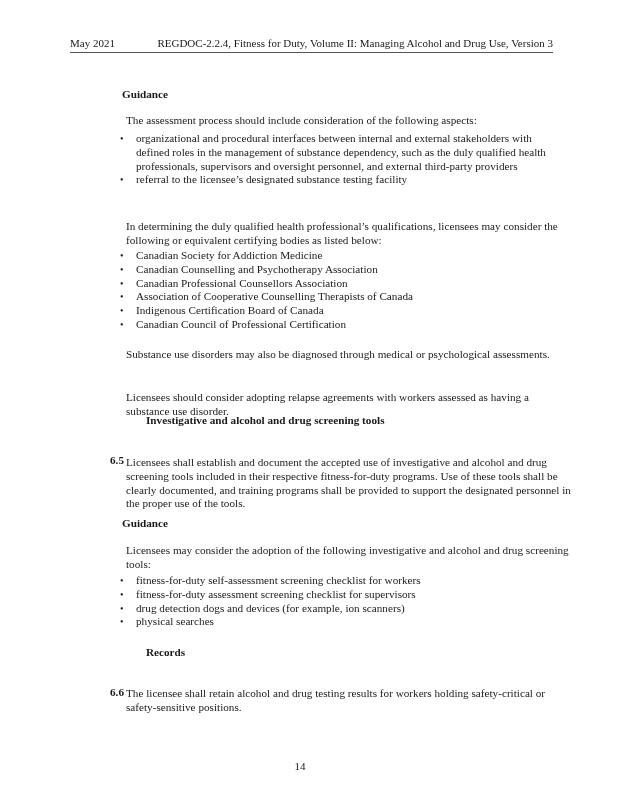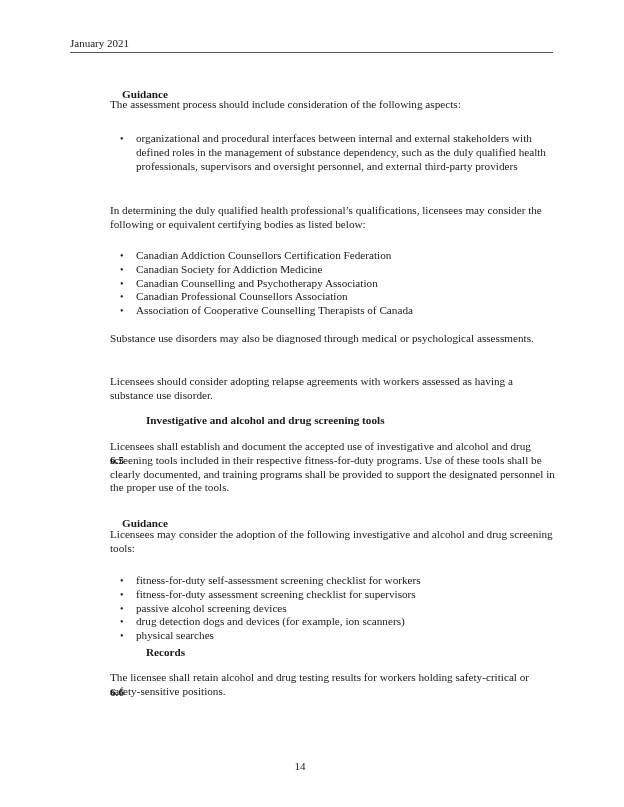--- a/index.html
+++ b/index.html
@@ -9,75 +9,77 @@
     font-size: 11.2px; line-height: 13.8px;
   }
   .header {
     position: absolute; left: 70px; top: 37px; width: 483px;
     display: flex; justify-content: space-between;
     font-size: 11px; line-height: 13px;
     border-bottom: 1px solid #555; padding-bottom: 2px;
   }
   .content { position: absolute; left: 110px; top: 68px; width: 445px; }
   .guidance { font-weight: bold; margin: 12px; position: absolute; }
-  p { margin: 0; }
+  p { margin: 16px; }
   .abs { position: absolute; left: 0; width: 445px; }
   ul { list-style: none; margin: 8px; padding: 0; }
   ul li { position: relative; padding-left: 18px; }
   ul li::before {
     content: "\2022"; position: absolute; left: 2px; top: 0; font-size: 10px;
   }
   .sec-head { font-weight: bold; display: flex; }
   .sec-num { width: 36px; margin-top: 40px; }
   .footer {
     position: absolute; left: 0; width: 600px; top: 760px;
     text-align: center; font-size: 11px;
   }
 </style>
 </head>
 <body>
 
 <div class="header">
-  <span>January 2021</span>
+  <span>May 2021</span>
+  <span>REGDOC-2.2.4, Fitness for Duty, Volume II: Managing Alcohol and Drug Use, Version 3</span>
 </div>
 
 <div class="content">
   <p class="abs guidance" style="top:8px">Guidance</p>
   <p class="abs" style="top:30px">The assessment process should include consideration of the following aspects:</p>
 
   <ul class="abs" style="top:56px">
     <li>organizational and procedural interfaces between internal and external stakeholders with defined roles in the management of substance dependency, such as the duly qualified health professionals, supervisors and oversight personnel, and external third-party providers</li>
+    <li>referral to the licensee’s designated substance testing facility</li>
   </ul>
 
   <p class="abs" style="top:136px">In determining the duly qualified health professional’s qualifications, licensees may consider the following or equivalent certifying bodies as listed below:</p>
 
   <ul class="abs" style="top:173px">
-    <li>Canadian Addiction Counsellors Certification Federation</li>
     <li>Canadian Society for Addiction Medicine</li>
     <li>Canadian Counselling and Psychotherapy Association</li>
     <li>Canadian Professional Counsellors Association</li>
     <li>Association of Cooperative Counselling Therapists of Canada</li>
+    <li>Indigenous Certification Board of Canada</li>
+    <li>Canadian Council of Professional Certification</li>
   </ul>
 
   <p class="abs" style="top:264px">Substance use disorders may also be diagnosed through medical or psychological assessments.</p>
   <p class="abs" style="top:307px">Licensees should consider adopting relapse agreements with workers assessed as having a substance use disorder.</p>
 
   <div class="abs sec-head" style="top:346px">
     <span class="sec-num">6.5</span>
     <span>Investigative and alcohol and drug screening tools</span>
   </div>
   <p class="abs" style="top:372px">Licensees shall establish and document the accepted use of investigative and alcohol and drug screening tools included in their respective fitness-for-duty programs. Use of these tools shall be clearly documented, and training programs shall be provided to support the designated personnel in the proper use of the tools.</p>
 
   <p class="abs guidance" style="top:437px">Guidance</p>
   <p class="abs" style="top:460px">Licensees may consider the adoption of the following investigative and alcohol and drug screening tools:</p>
 
   <ul class="abs" style="top:498px">
     <li>fitness-for-duty self-assessment screening checklist for workers</li>
     <li>fitness-for-duty assessment screening checklist for supervisors</li>
-    <li>passive alcohol screening devices</li>
     <li>drug detection dogs and devices (for example, ion scanners)</li>
     <li>physical searches</li>
   </ul>
 
   <div class="abs sec-head" style="top:578px">
     <span class="sec-num">6.6</span>
     <span>Records</span>
   </div>
   <p class="abs" style="top:603px">The licensee shall retain alcohol and drug testing results for workers holding safety-critical or safety-sensitive positions.</p>
 </div>

